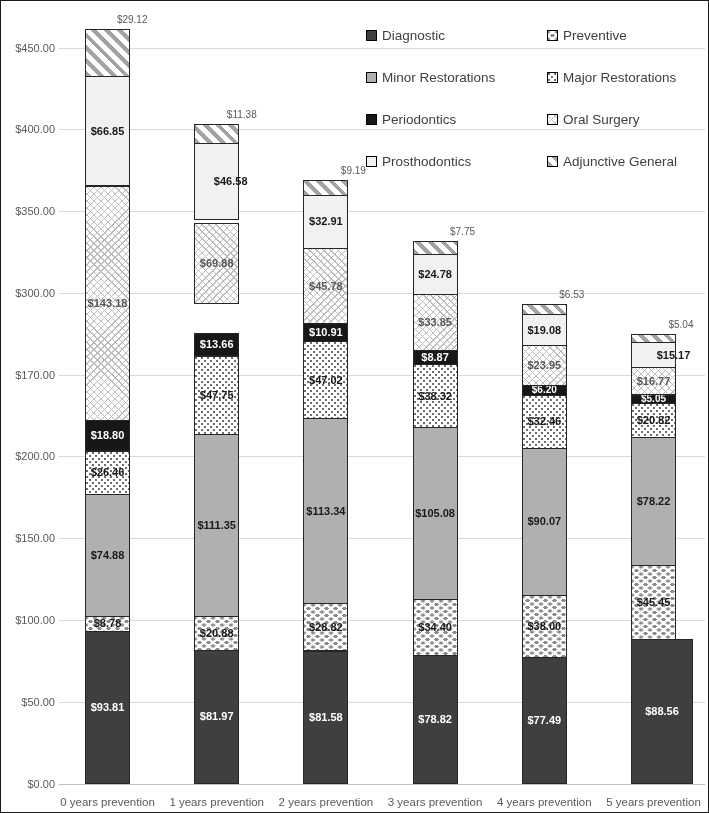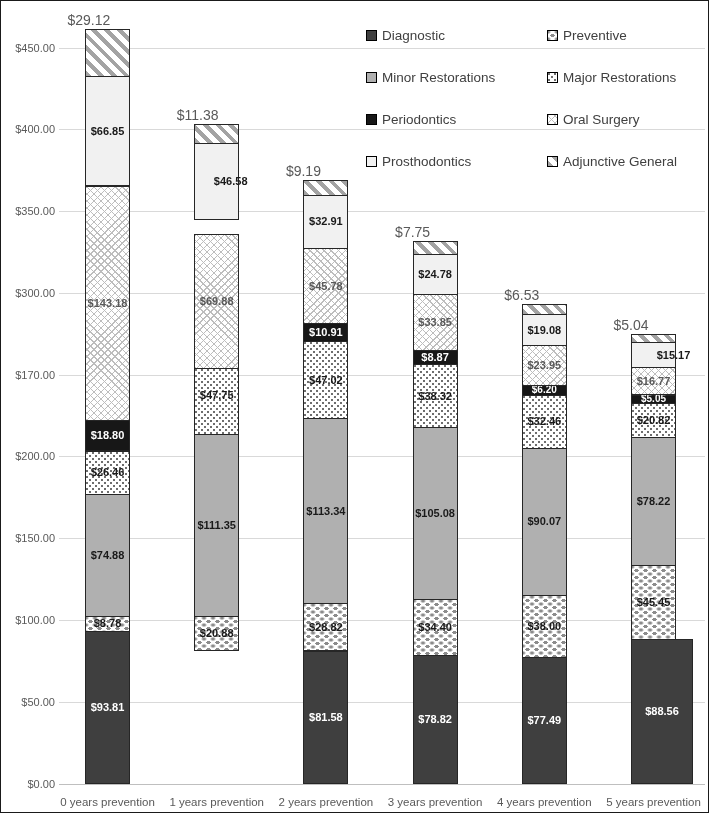--- a/index.html
+++ b/index.html
@@ -27,22 +27,22 @@
     position: absolute; box-sizing: border-box;
     border: 1px solid #262626;
     display: flex; align-items: center; justify-content: center;
     overflow: visible;
   }
   .seg-label {
     font-weight: 700; font-size: 11px; line-height: 11px; white-space: nowrap;
   }
   .seg-label.small { font-size: 10px; line-height: 10px; }
   .above-label {
-    position: absolute; width: 80px; text-align: left;
-    font-size: 14px; color: #595959; line-height: 14px; white-space: nowrap;
+    position: absolute; width: 80px; text-align: right;
+    font-size: 10px; color: #595959; line-height: 14px; white-space: nowrap;
   }
   
   .p-solid-dark  { background: #3f3f3f; }
   .p-solid-gray  { background: #b0b0b0; }
   .p-solid-black { background: #171717; }
   .p-solid-light { background: #f1f1f1; }
   .p-dash {
     background-color: #ffffff;
     background-image:
       radial-gradient(3px 1.1px at center, #8c8c8c 97%, rgba(255,255,255,0) 100%),
@@ -125,33 +125,36 @@
     </div>
     <div class="seg p-crosshatch" style="left: 84px; width: 45px; top: 184.5px; height: 235.2px;">
       <span class="seg-label" style="color: rgb(89, 89, 89);">$143.18</span>
     </div>
     <div class="seg p-solid-light" style="left: 84px; width: 45px; top: 75.2px; height: 110.3px;">
       <span class="seg-label" style="color: rgb(26, 26, 26);">$66.85</span>
     </div>
     <div class="seg p-diagonal-stripes" style="left: 84px; width: 45px; top: 27.6px; height: 48.6px;"></div>
     <div class="above-label" style="left: 66.5px; top: 11.6px;">$29.12</div>
     <div class="xlabel" style="left: 46.5px; top: 794px;">0 years prevention</div>
+    <div class="seg p-solid-dark" style="left: 193.2px; width: 45px; top: 648.9px; height: 134.1px;">
+      <span class="seg-label" style="color: rgb(255, 255, 255);">$81.97</span>
+    </div>
     <div class="seg p-dash" style="left: 193.2px; width: 45px; top: 614.8px; height: 35.2px;">
       <span class="seg-label" style="color: rgb(26, 26, 26);">$20.88</span>
     </div>
     <div class="seg p-solid-gray" style="left: 193.2px; width: 45px; top: 432.7px; height: 183.1px;">
       <span class="seg-label" style="color: rgb(26, 26, 26);">$111.35</span>
     </div>
     <div class="seg p-dots" style="left: 193.2px; width: 45px; top: 354.6px; height: 79.1px;">
       <span class="seg-label" style="color: rgb(26, 26, 26);">$47.75</span>
     </div>
     <div class="seg p-solid-black" style="left: 193.2px; width: 45px; top: 332.2px; height: 23.3px;">
       <span class="seg-label" style="color: rgb(255, 255, 255);">$13.66</span>
     </div>
-    <div class="seg p-crosshatch" style="left: 193.2px; width: 45px; top: 233px; height: 135px;">
+    <div class="seg p-crosshatch" style="left: 193.2px; width: 45px; top: 222px; height: 81px;">
       <span class="seg-label" style="color: rgb(89, 89, 89);">$69.88</span>
     </div>
     <div class="seg p-solid-light" style="left: 193.2px; width: 45px; top: 141.7px; height: 77.2px; padding-left: 28px;">
       <span class="seg-label" style="color: rgb(26, 26, 26);">$46.58</span>
     </div>
     <div class="seg p-diagonal-stripes" style="left: 193.2px; width: 45px; top: 123.1px; height: 19.6px;"></div>
     <div class="above-label" style="left: 175.7px; top: 107.1px;">$11.38</div>
     <div class="xlabel" style="left: 155.7px; top: 794px;">1 years prevention</div>
     <div class="seg p-solid-dark" style="left: 302.4px; width: 45px; top: 649.6px; height: 133.4px;">
       <span class="seg-label" style="color: rgb(255, 255, 255);">$81.58</span>

